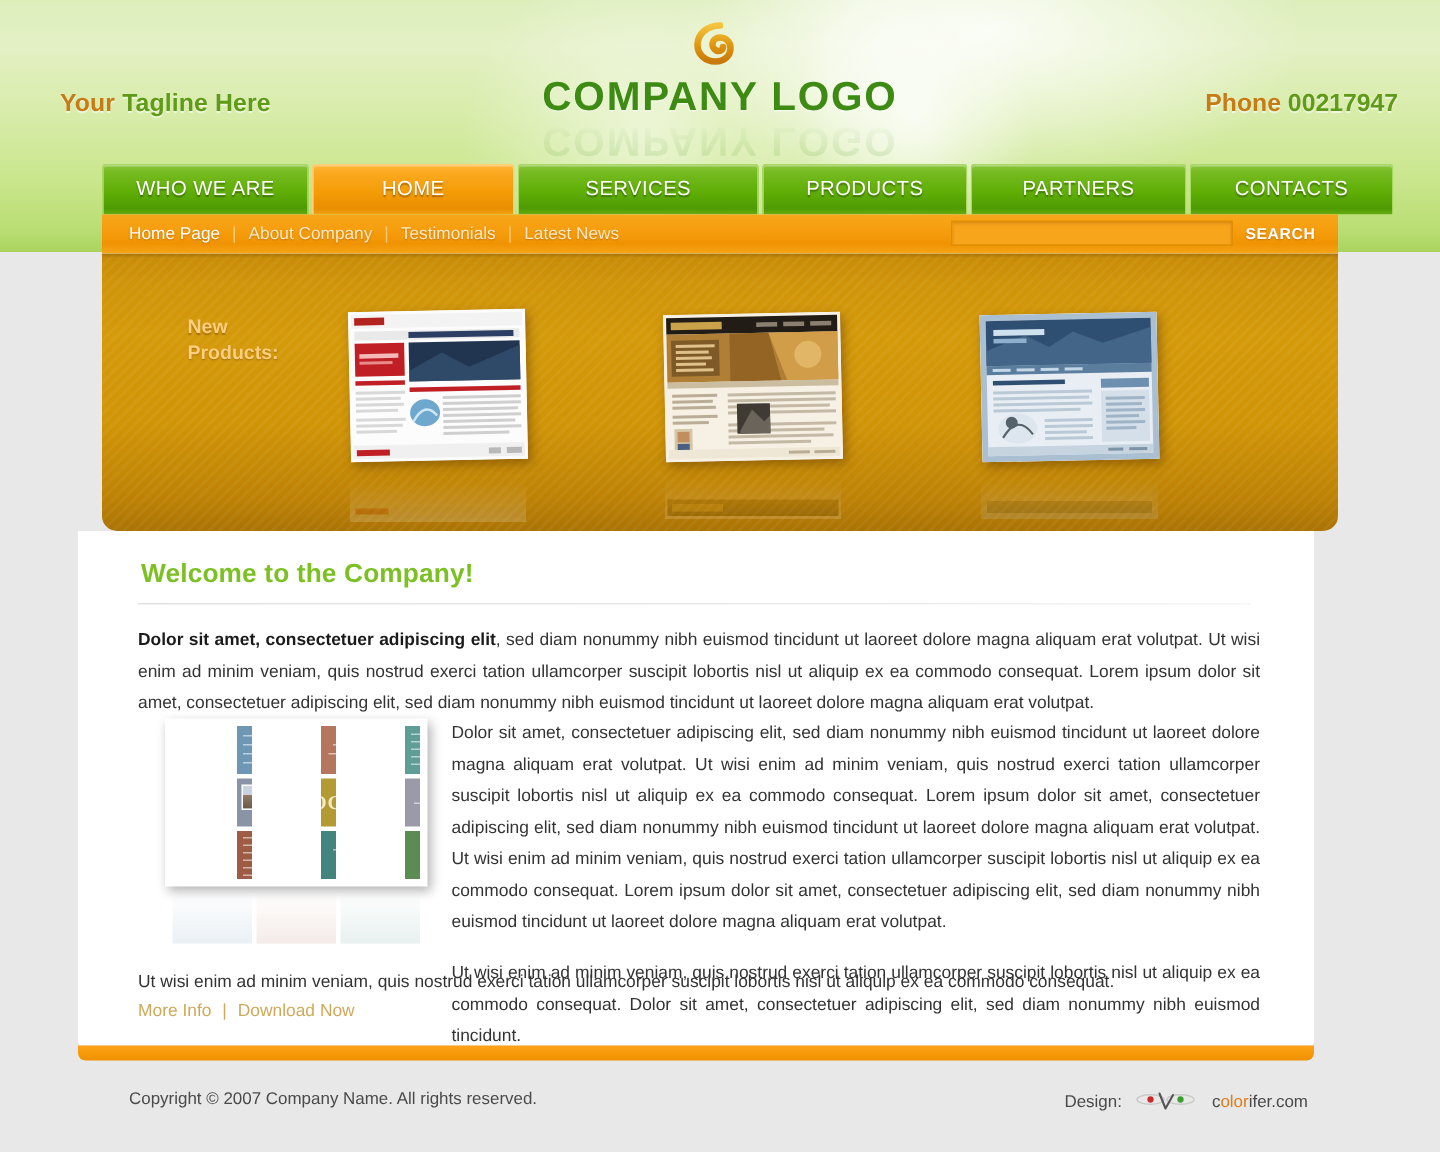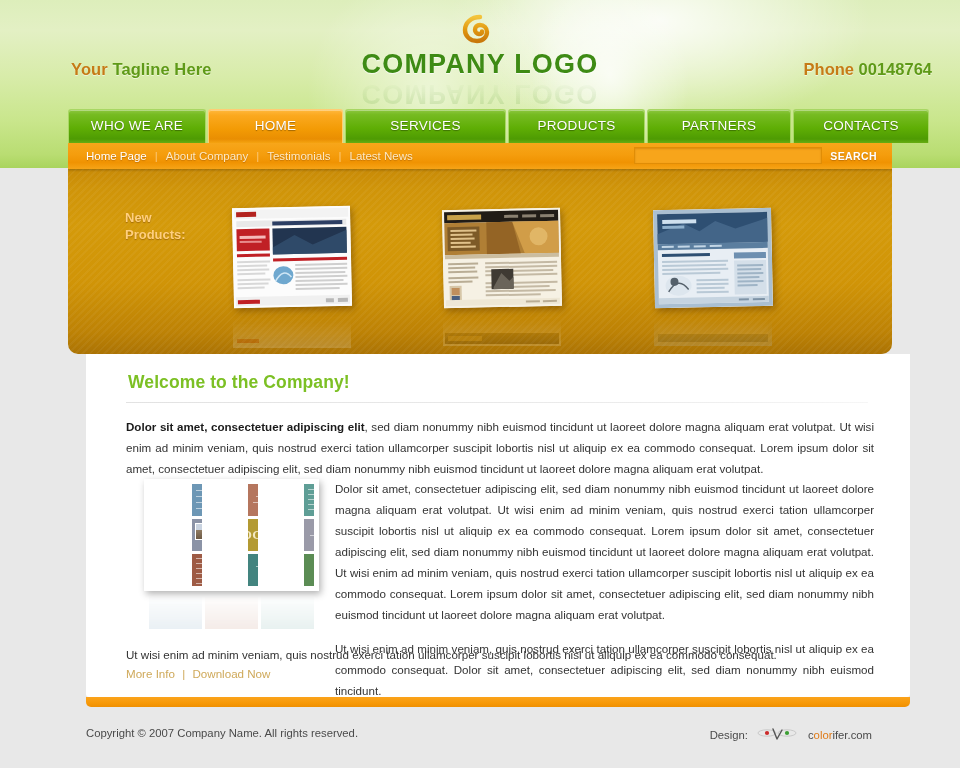--- a/index.html
+++ b/index.html
@@ -25,21 +25,21 @@
   .hdr-swirl-bg {
     position: absolute; left: 520px; top: -40px; width: 180px; height: 230px;
     background: radial-gradient(ellipse at 50% 50%, rgba(255,255,255,0.75), rgba(255,255,255,0) 62%);
     transform: rotate(-8deg);
   }
   .tagline {
     position: absolute; left: 40px; top: 60px;
     font-size: 16.5px; font-weight: bold; letter-spacing: .1px;
     text-shadow: 0 1px 0 rgba(255,255,255,0.55);
   }
-  .tagline .t-a { color: #c67b16; margin-left: 31px; }
+  .tagline .t-a { color: #c67b16; }
   .tagline .t-b { color: #5f9a18; }
 
   .phone {
     position: absolute; right: 28px; top: 60px;
     font-size: 16.5px; font-weight: bold;
     text-shadow: 0 1px 0 rgba(255,255,255,0.55);
   }
   .phone .p-a { color: #c67b16; }
   .phone .p-b { color: #5f9a18; }
 
@@ -164,21 +164,21 @@
     position: absolute;
     opacity: .22;
     transform: scaleY(-1);
     -webkit-mask-image: linear-gradient(to top, rgba(0,0,0,0) 30%, rgba(0,0,0,0.85) 100%);
     mask-image: linear-gradient(to top, rgba(0,0,0,0) 30%, rgba(0,0,0,0.85) 100%);
     filter: blur(0.4px);
   }
 
   
   .content {
-    position: absolute; left: 86px; top: 354px;
+    position: absolute; left: 52px; top: 354px;
     width: 824px; height: 343px;
     background: #ffffff;
     border-radius: 0 0 3px 3px;
   }
   .content:after {
     content:''; position:absolute; left:0; bottom:-10px; width:824px; height:10px;
     background: linear-gradient(to bottom, #fba31b 0%, #f79908 60%, #ef8f02 100%);
     border-radius: 0 0 5px 5px;
   }
   .welcome {
@@ -296,21 +296,21 @@
           </linearGradient>
         </defs>
         <path d="M20 3 C11 3 5 9 5 16 C5 22 10 27 17 27 C23 27 27 23 27 18 C27 14 24 11 20 11 C17 11 15 13 15 16 C15 18 17 20 19 20 C21 20 22 18.8 22 17.4" fill="none" stroke="url(#sw)" stroke-width="4.4" stroke-linecap="round"></path>
       </svg>
       <div class="logo-text">COMPANY LOGO</div>
       <div class="logo-refl">COMPANY LOGO</div>
     </div>
 
     <div class="phone">
       <span class="p-a">Phone</span>
-      <span class="p-b">00148764</span>
+      <span class="p-b">00217947</span>
     </div>
   </div>
 
   <div class="nav">
     <div class="nav-item nav-w-who">WHO WE ARE</div>
     <div class="nav-item active nav-w-home">HOME</div>
     <div class="nav-item nav-w-serv">SERVICES</div>
     <div class="nav-item nav-w-prod">PRODUCTS</div>
     <div class="nav-item nav-w-part">PARTNERS</div>
     <div class="nav-item nav-w-cont">CONTACTS</div>

